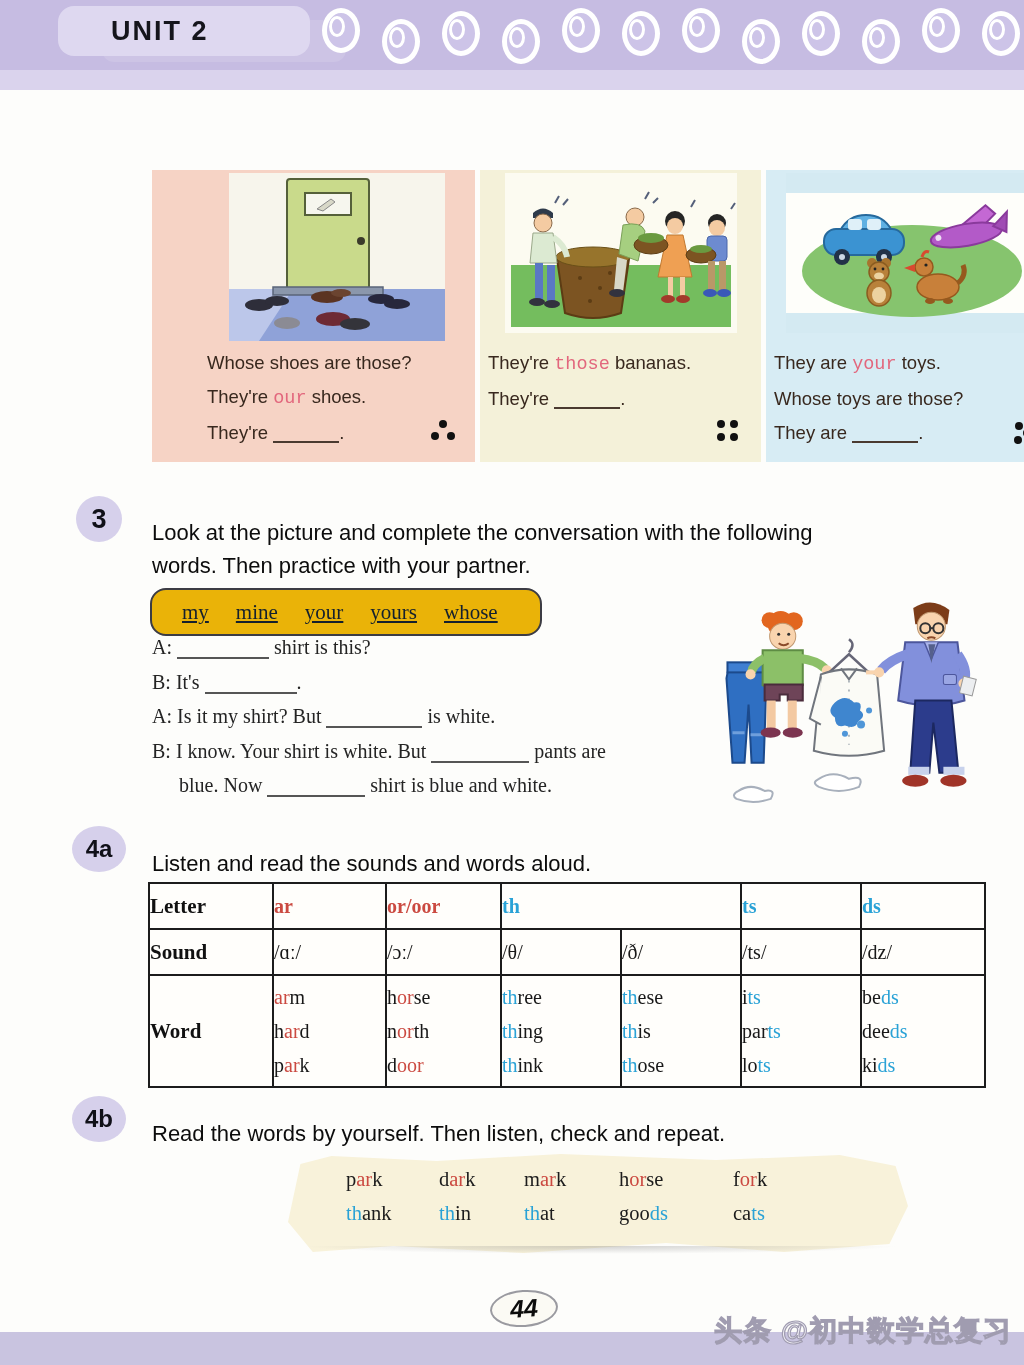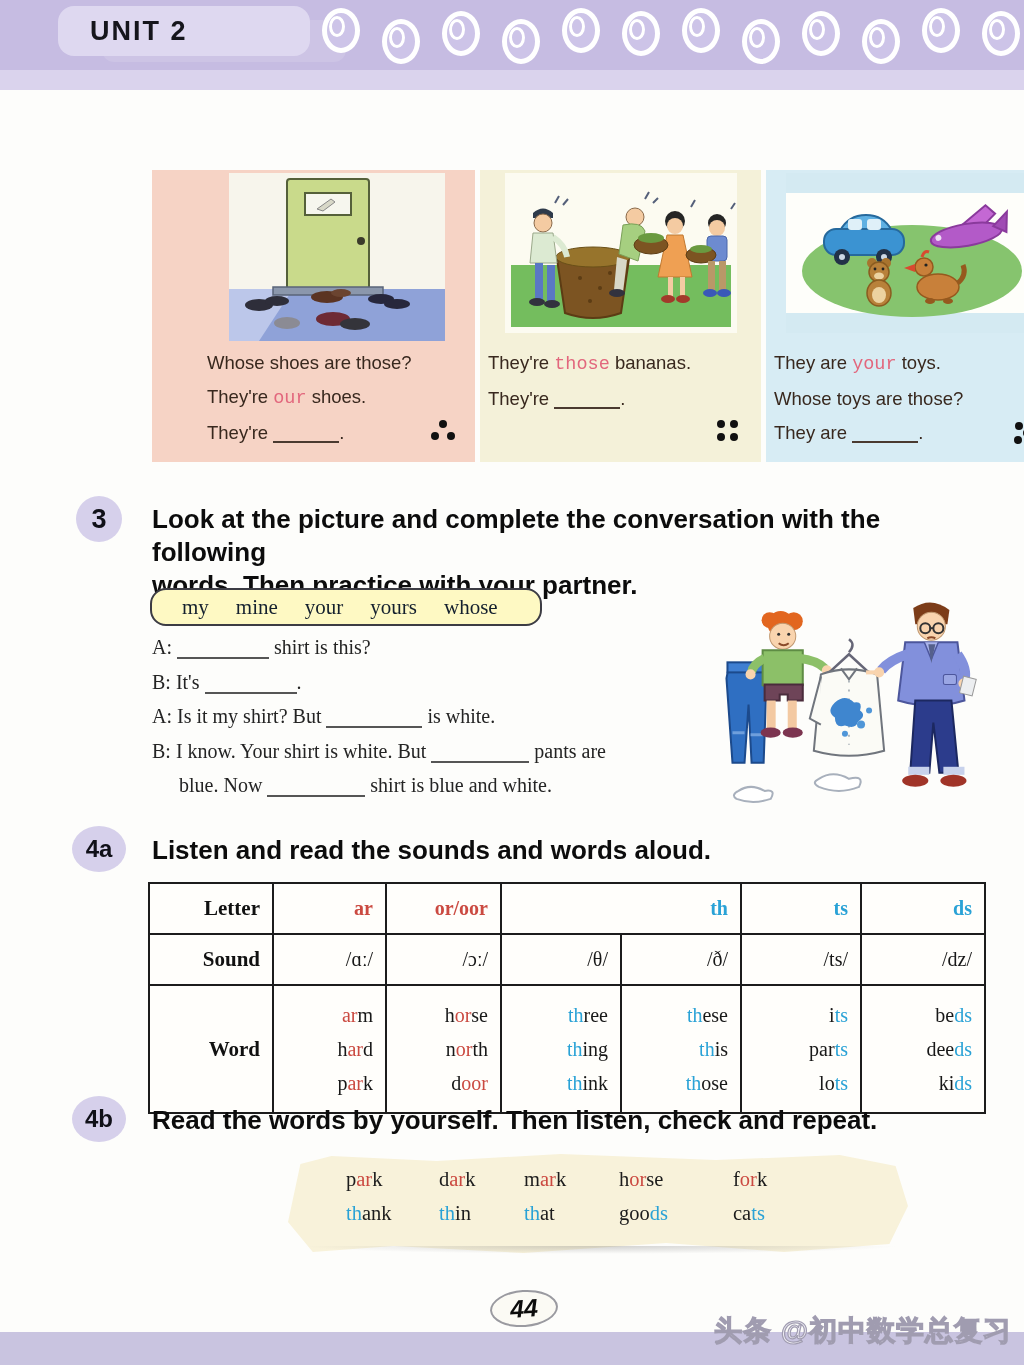--- a/index.html
+++ b/index.html
@@ -5,21 +5,21 @@
   html,body{margin:0;padding:0;background:#9a96a8;}
   .page{position:relative;width:1024px;height:1365px;margin:0 auto;background:#fdfdfb;
         font-family:"Liberation Sans",sans-serif;overflow:hidden;}
 
   
   .band{position:absolute;top:0;left:0;width:100%;height:70px;background:#c6bce2;}
   .band-strip{position:absolute;top:70px;left:0;width:100%;height:20px;background:#dad3ed;}
   .unit-pill{position:absolute;left:58px;top:6px;width:252px;height:50px;background:#ded8f0;
              border-radius:16px;display:flex;align-items:center;padding-left:32px;box-sizing:border-box;
              box-shadow:40px 10px 0 -4px rgba(255,255,255,0.12);}
-  .unit-pill span{font-size:27px;font-weight:bold;letter-spacing:2px;color:#15151c;}
+  .unit-pill span{font-size:27px;font-weight:bold;letter-spacing:2px;color:#15151c;margin-left:21px;}
   .rings{position:absolute;left:322px;top:8px;display:flex;gap:22px;}
   .ring{width:28px;height:35px;border:5px solid #fff;border-radius:50%;position:relative;background:#cdc4e8;flex:none;}
   .ring::after{content:"";position:absolute;left:2px;top:3px;width:10px;height:15px;border:3px solid #fff;border-radius:50%;}
   .ring:nth-child(even){margin-top:11px;}
   .ring:nth-child(3n){margin-top:3px;}
 
   
   .panels{position:absolute;left:152px;top:170px;display:flex;gap:5px;}
   .panel{position:relative;height:292px;}
   .panel-0{width:276px;background:var(--p1,#f6d3c5);padding-left:47px;}
@@ -34,41 +34,41 @@
   .blank{display:inline-block;border-bottom:2px solid #4a3a30;height:1em;vertical-align:-4px;}
   .dots{position:absolute;right:18px;bottom:16px;width:26px;height:26px;}
   .dot{position:absolute;width:8px;height:8px;background:#111;border-radius:50%;}
 
   
   .badge{position:absolute;background:#d6d0eb;border-radius:50%;color:#101018;font-weight:bold;
          display:flex;align-items:center;justify-content:center;}
   #badge3{left:76px;top:496px;width:46px;height:46px;font-size:27px;}
   #badge4a{left:72px;top:826px;width:54px;height:46px;font-size:24px;}
   #badge4b{left:72px;top:1096px;width:54px;height:46px;font-size:24px;}
-  .ex-title{position:absolute;font-weight:bold;font-size:26px;line-height:33px;color:#0c0c0c;}
+  .ex-title{position:absolute;font-weight:normal;font-size:22px;line-height:33px;color:#0c0c0c;margin-top:13px;}
   #title3{left:152px;top:503px;width:846px;}
   #title4a{left:152px;top:834px;}
   #title4b{left:152px;top:1104px;}
 
   
-  .word-box{position:absolute;left:150px;top:588px;width:392px;height:38px;background:#fef9c3;
+  .word-box{position:absolute;left:150px;top:588px;width:392px;height:48px;background:#eab308;
             border:2px solid #3c3c44;border-radius:16px;display:flex;align-items:center;gap:27px;
             padding-left:30px;box-sizing:border-box;font-family:"Liberation Serif",serif;
-            font-size:21px;color:#14202e;}
+            font-size:21px;color:#14202e;text-decoration:underline;}
   .dialogue{position:absolute;left:152px;top:630px;font-family:"Liberation Serif",serif;
             font-size:20px;line-height:34.5px;color:#242424;width:580px;}
   .dialogue .line{white-space:nowrap;}
   .dialogue .indent{padding-left:27px;}
   .dialogue .blank{border-color:#555;vertical-align:-5px;}
   .illus3{position:absolute;left:698px;top:582px;}
 
   
   .ptable{position:absolute;left:148px;top:882px;border-collapse:collapse;
           font-family:"Liberation Serif",serif;background:#fffefb;}
-  .ptable td{border:2px solid #1c1c1c;text-align:right;padding:12px;}
+  .ptable td{border:2px solid #1c1c1c;text-align:left;padding:0;}
   .rowhead{font-weight:bold;font-size:21px;color:#111;font-family:"Liberation Serif",serif;}
   .letter{font-weight:bold;font-size:20px;}
   .sound{font-size:20px;color:#181818;}
   .wline{line-height:34px;font-size:20px;color:#181818;}
 
   
   .strip4b{position:absolute;left:288px;top:1154px;width:620px;height:100px;background:#f8f2da;
            clip-path:polygon(2% 10%,7% 2%,24% 7%,44% 0,69% 6%,89% 1%,98% 12%,100% 52%,97% 90%,
                              80% 98%,61% 89%,38% 99%,17% 92%,4% 98%,0 68%);}
   .strip-shadow{position:absolute;left:300px;top:1246px;width:600px;height:8px;

